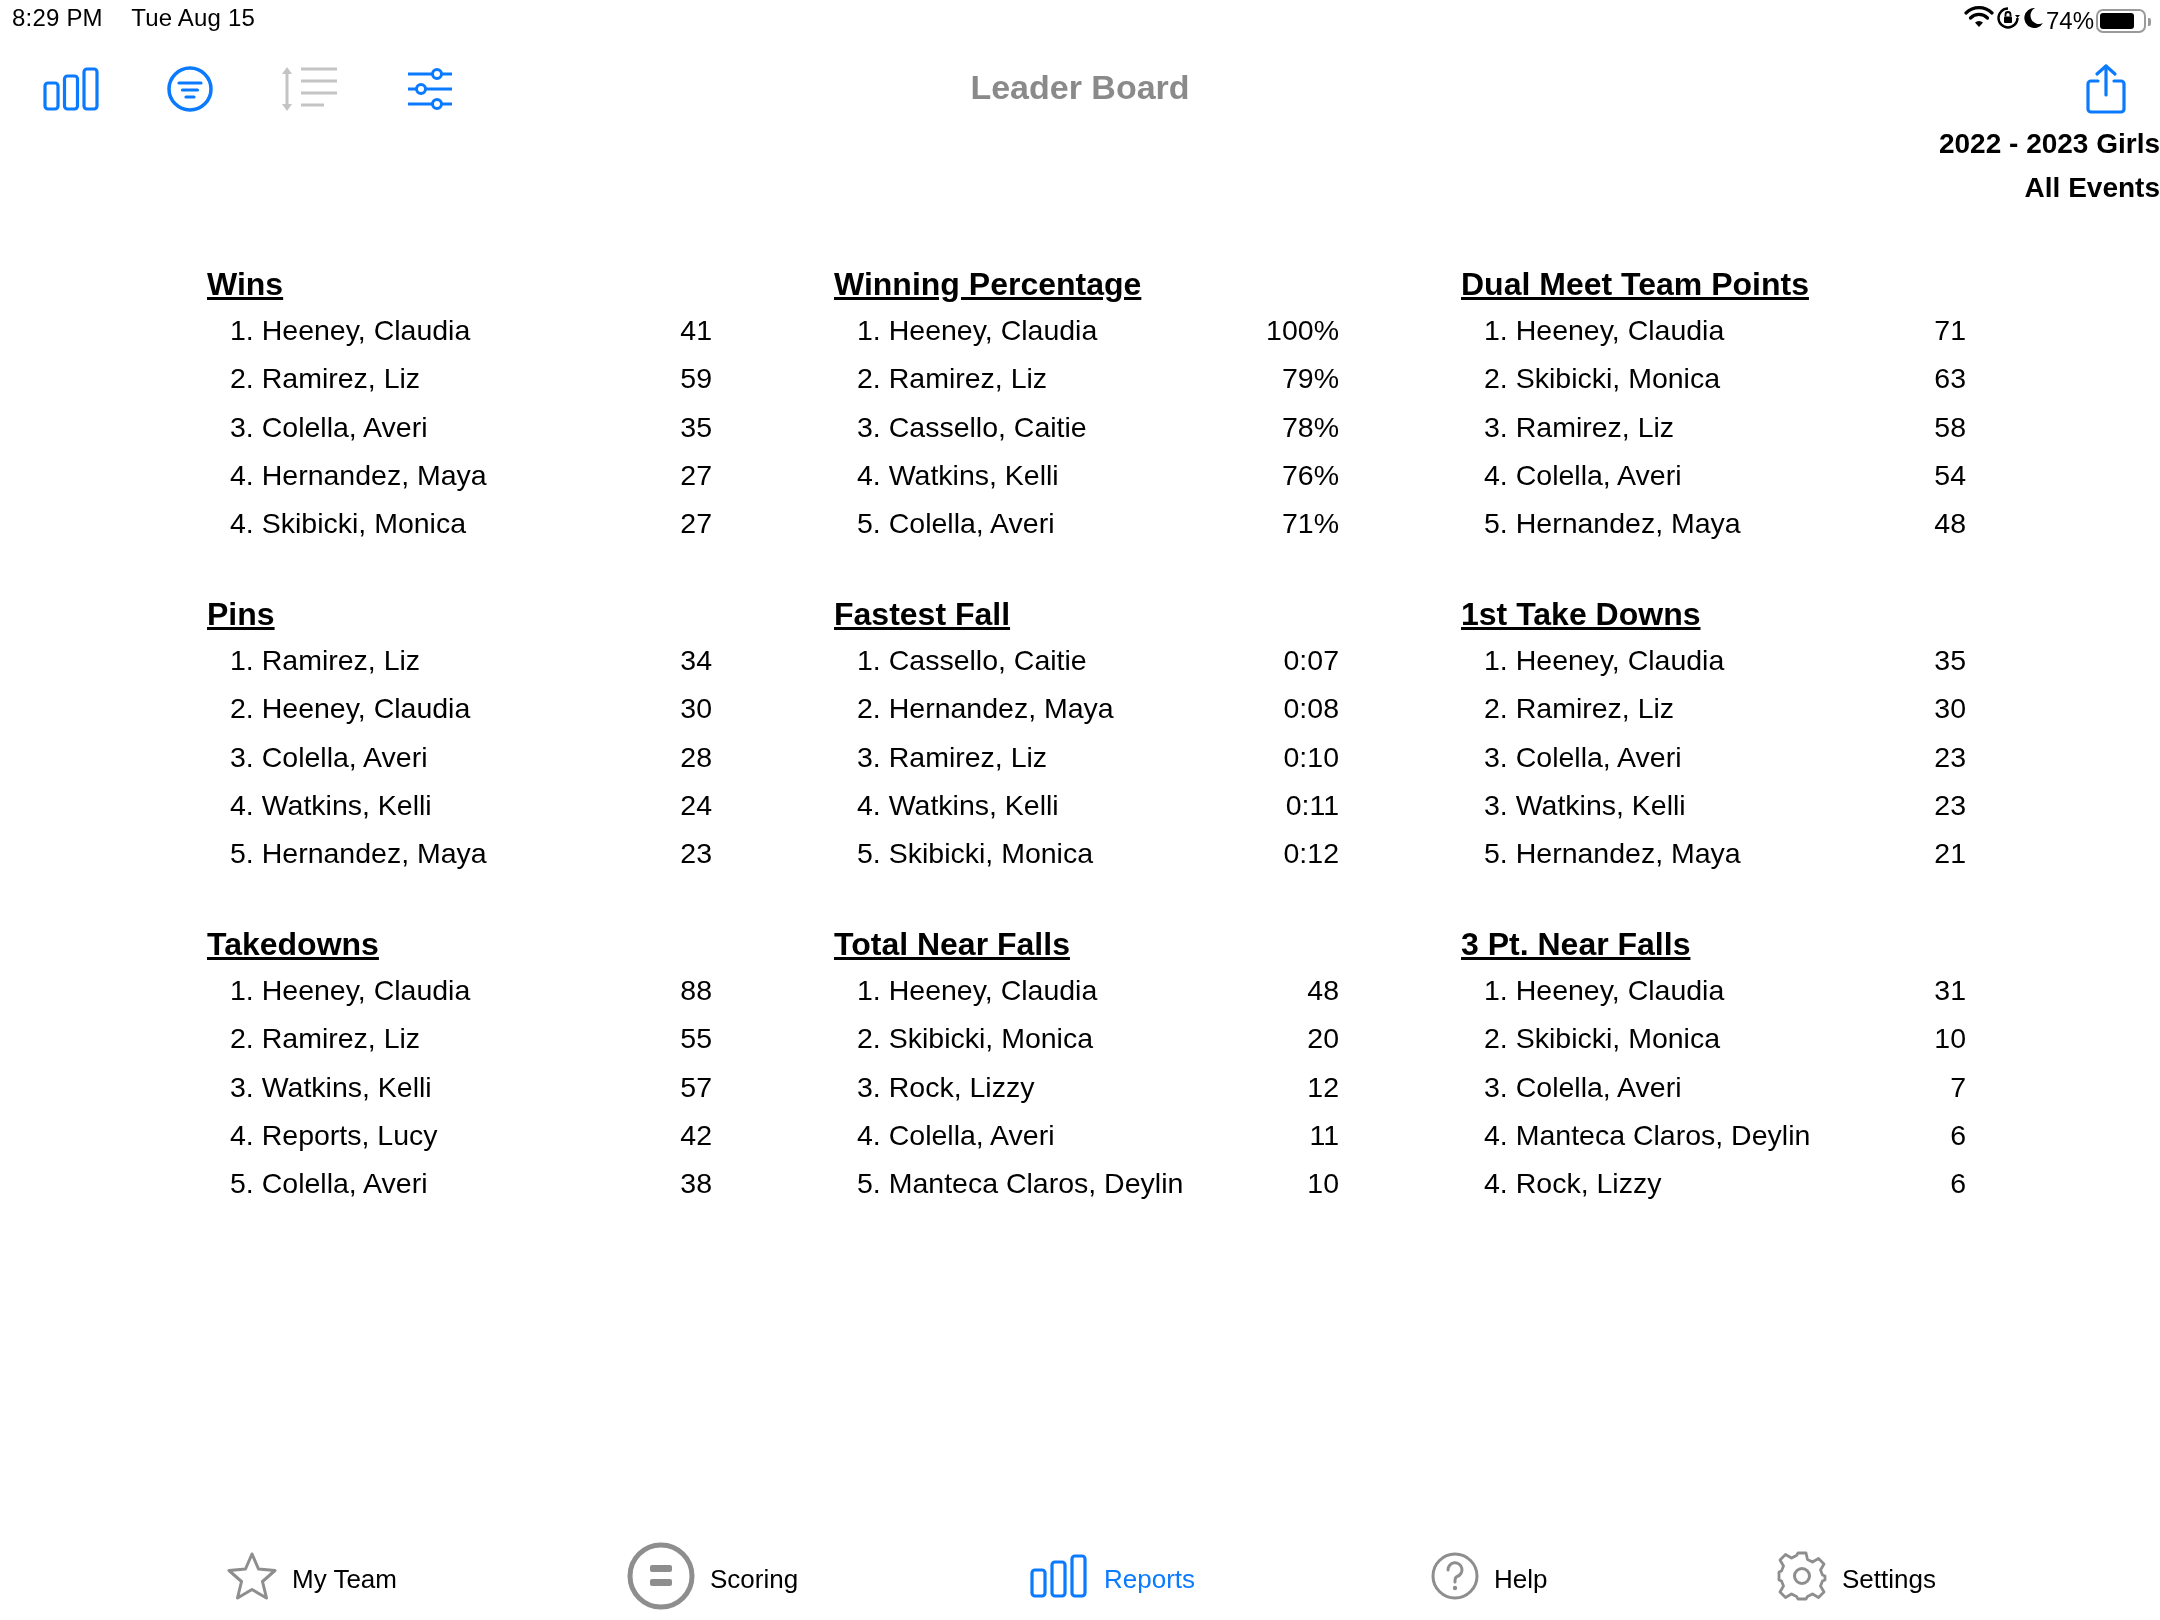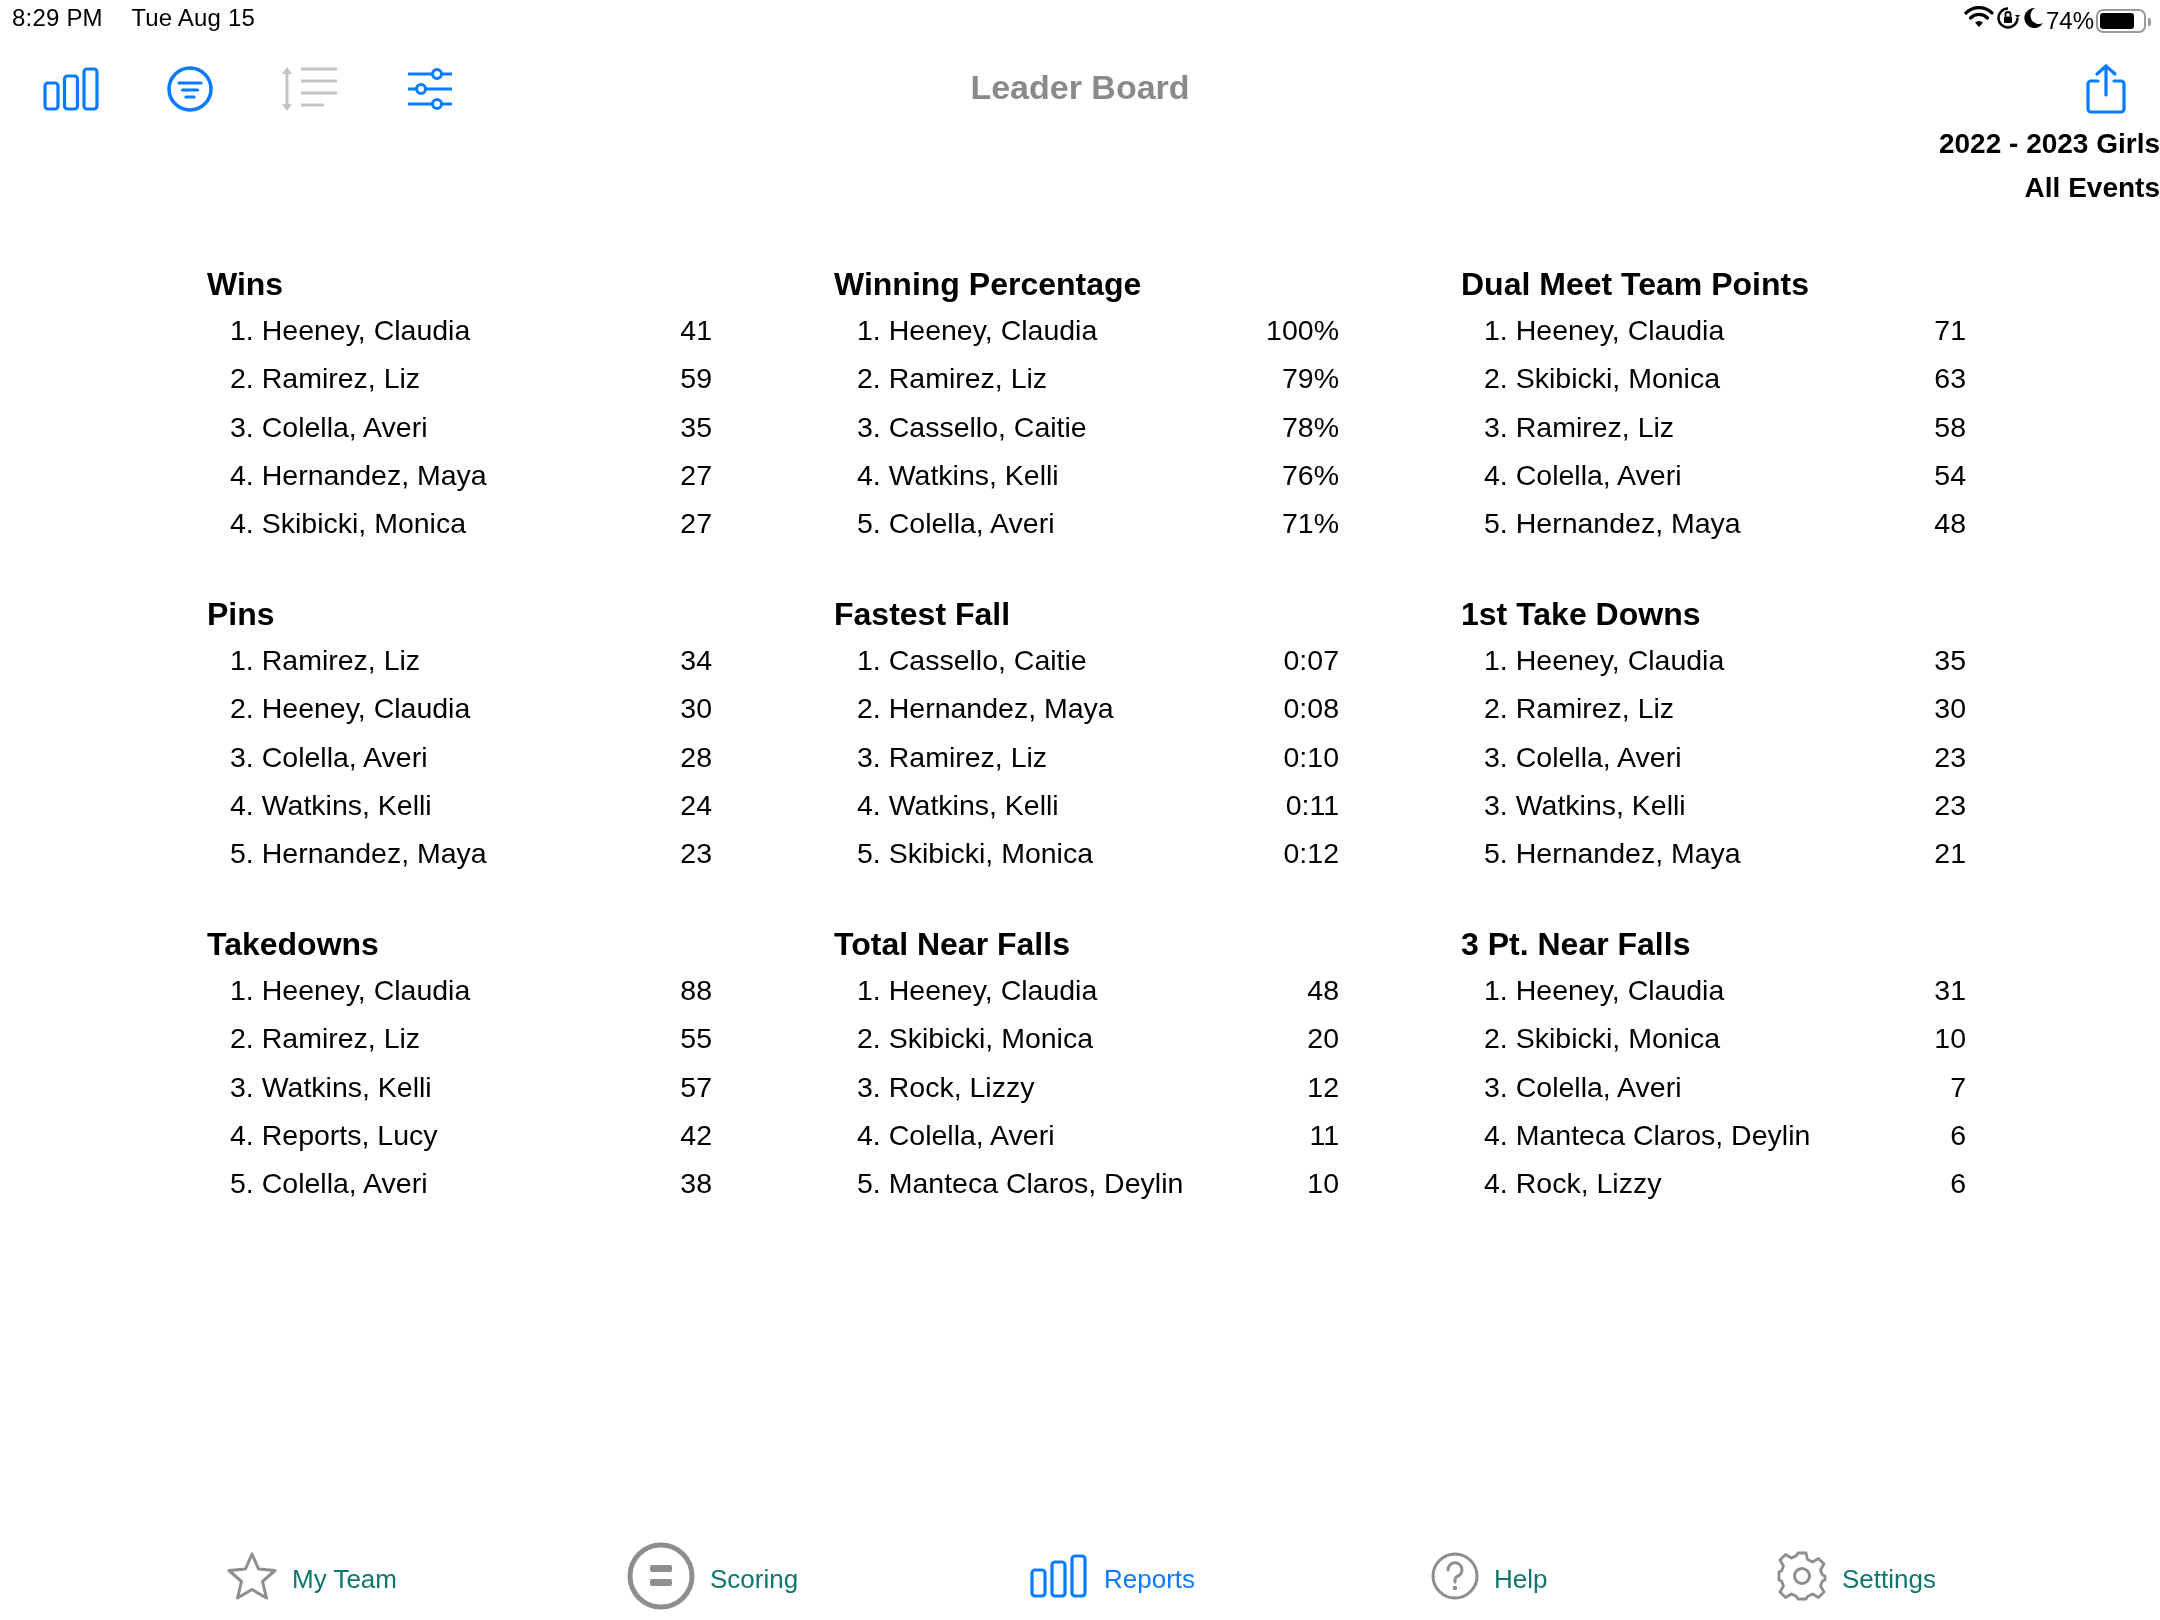--- a/index.html
+++ b/index.html
@@ -19,25 +19,25 @@
 
   
   .tool-btn { top: 62px; width: 64px; height: 58px; display: flex; align-items: center; justify-content: center; cursor: pointer; }
 
   
   .title { left: 0; width: 2160px; top: 68px; text-align: center; font-size: 34px; color: #8a8a8a; font-weight: 700; }
   .subtitle { left: 0; width: 2160px; text-align: right; font-size: 28px; font-weight: 600; }
 
   
   .section { width: 520px; }
-  .section h2 { font-size: 32px; font-weight: 700; height: 44px; line-height: 44px; }
+  .section h2 { font-size: 32px; font-weight: 700; height: 44px; line-height: 44px; text-decoration: underline; }
   .row { display: flex; justify-content: space-between; height: 48.3px; line-height: 48px; font-size: 28.5px; padding-left: 23px; padding-right: 15px; }
 
   
-  .tab { top: 1544px; height: 70px; display: flex; align-items: center; gap: 14px; font-size: 26px; color: #0f766e; cursor: pointer; }
+  .tab { top: 1544px; height: 70px; display: flex; align-items: center; gap: 14px; font-size: 26px; color: #000000; cursor: pointer; }
   .tab.active { color: #0a7aff; }
 </style>
 </head>
 <body>
 
 <div class="abs status-left">
   <span>8:29 PM</span>
   <span>Tue Aug 15</span>
 </div>
 <div class="abs status-right">

